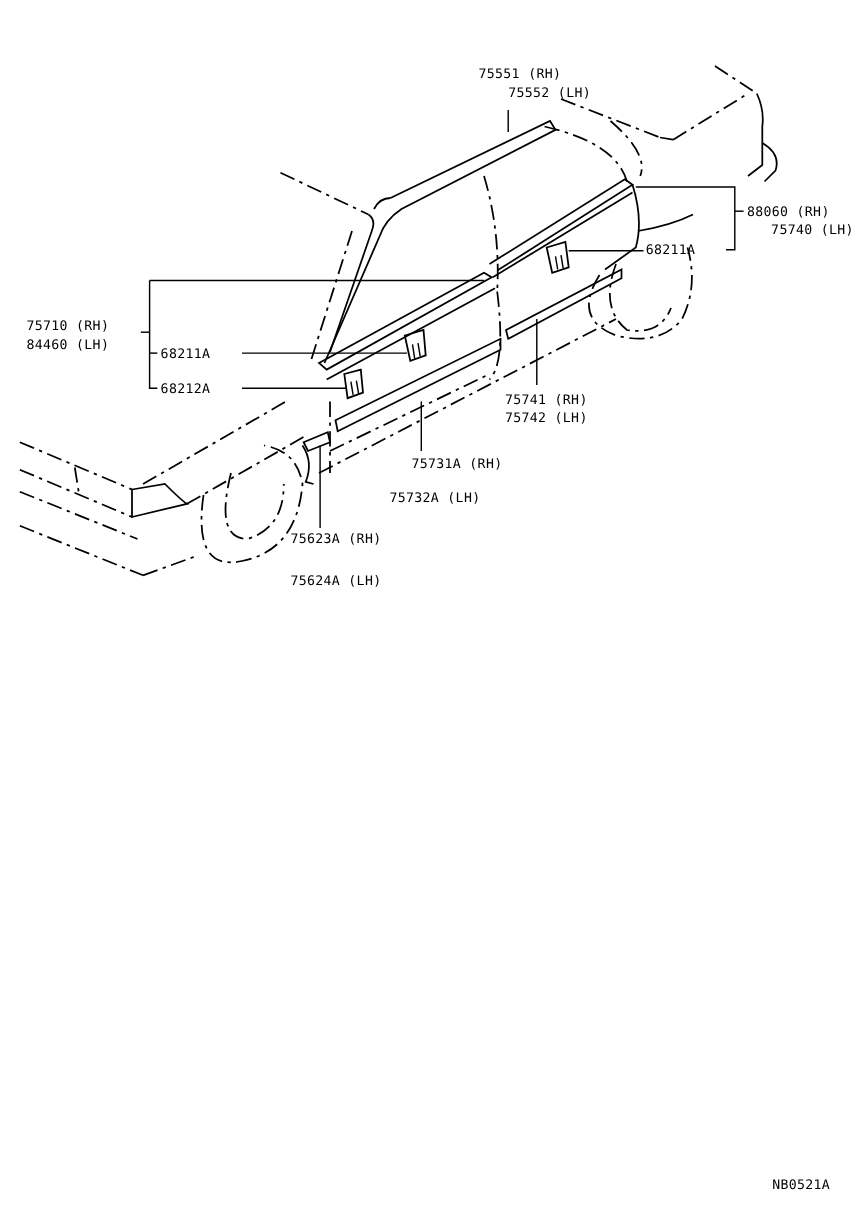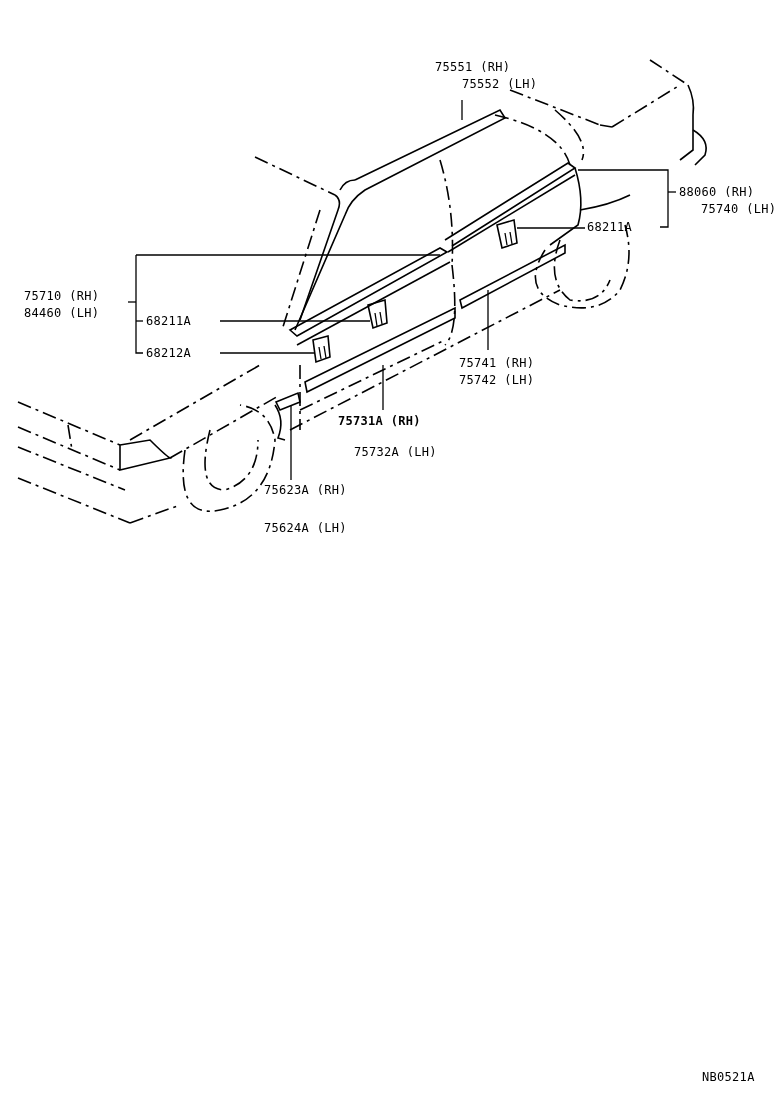--- a/index.html
+++ b/index.html
@@ -106,19 +106,19 @@
 
 <div class="lbl" style="left:24px;top:288px;">75710 (RH)</div>
 <div class="lbl" style="left:24px;top:305px;">84460 (LH)</div>
 
 <div class="lbl" style="left:146px;top:313px;">68211A</div>
 <div class="lbl" style="left:146px;top:345px;">68212A</div>
 
 <div class="lbl" style="left:459px;top:355px;">75741 (RH)</div>
 <div class="lbl" style="left:459px;top:372px;">75742 (LH)</div>
 
-<div class="lbl" style="left:338px;top:413px;font-weight:bold;">75731A (RH)</div>
+<div class="lbl" style="left:374px;top:413px;">75731A (RH)</div>
 <div class="lbl" style="left:354px;top:444px;text-align:right;">75732A (LH)</div>
 
 <div class="lbl" style="left:264px;top:482px;">75623A (RH)</div>
 <div class="lbl" style="left:264px;top:520px;">75624A (LH)</div>
 
 <div class="lbl" style="left:702px;top:1069px;text-align:right;">NB0521A</div>
 
 </body></html>

